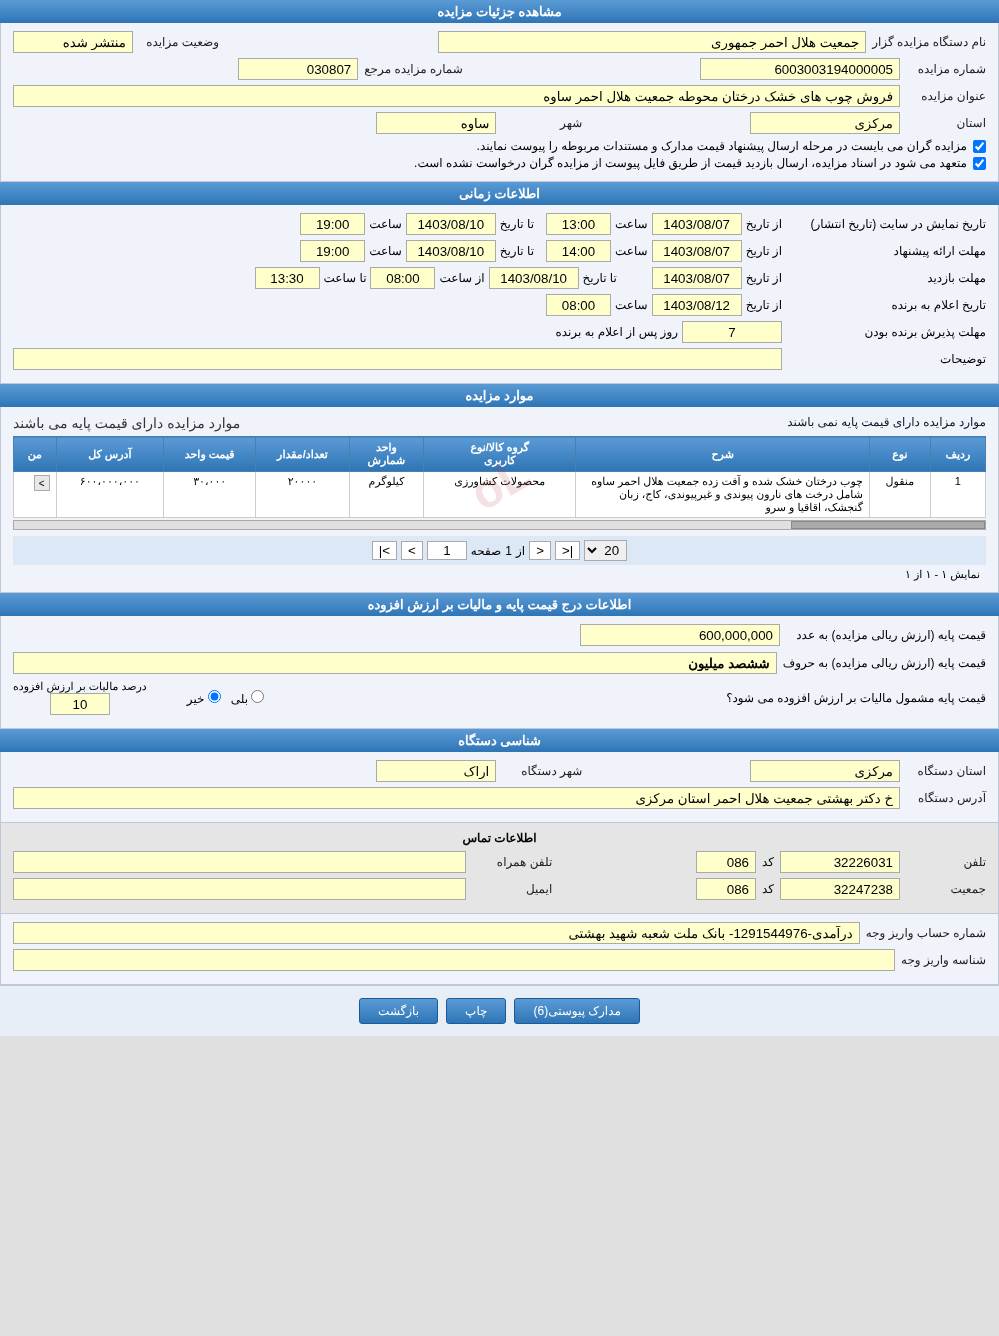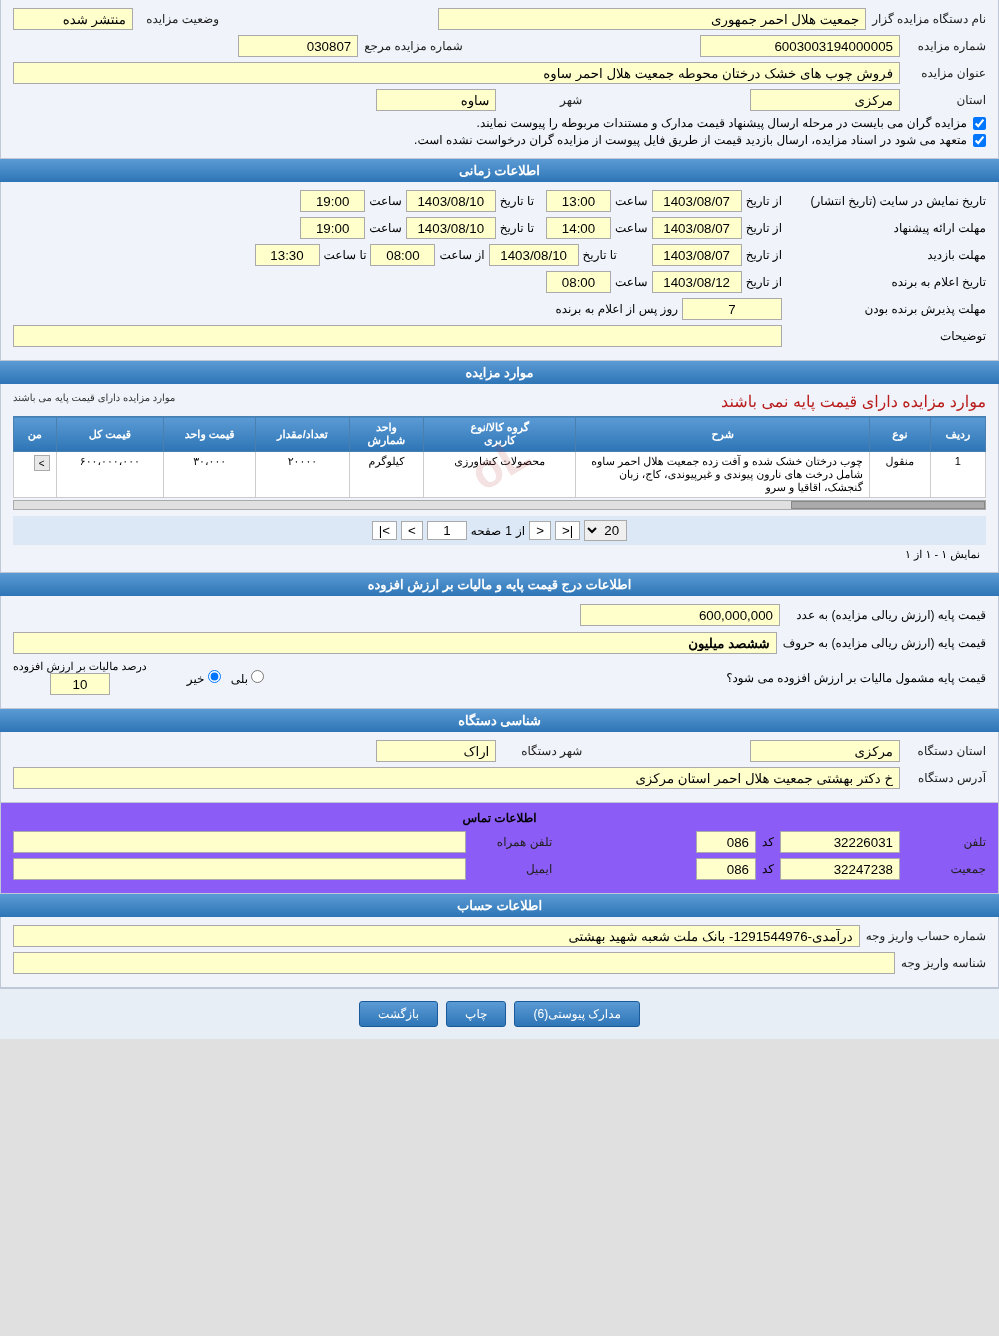--- a/index.html
+++ b/index.html
@@ -218,21 +218,21 @@
       padding: 2px 4px;
       height: 22px;
     }
     .device-section {
       background: #f0f4fa;
       padding: 8px 12px;
       border: 1px solid #c0c8d8;
       border-top: none;
     }
     .contact-section {
-      background: #8b5cf6;
+      background: #e5e5e5;
       padding: 8px 12px;
       border: 1px solid #c0c8d8;
       border-top: none;
     }
     .account-section {
       background: #f0f4fa;
       padding: 8px 12px;
       border: 1px solid #c0c8d8;
       border-top: none;
     }
@@ -290,20 +290,23 @@
       justify-content: center;
       cursor: pointer;
       font-size: 10px;
     }
   </style>
 </head>
 <body>
 
 <div class="page-wrapper">
 
+  <div class="blue-header">
+    <span>مشاهده جزئیات مزایده</span>
+  </div>
   <div class="section-body">
 
     <div class="form-row">
       <span class="form-label">نام دستگاه مزایده گزار</span>
       <input class="form-input form-input-wide" type="text" value="جمعیت هلال احمر جمهوری" readonly="" style="flex: 1 1 0%;">
       <span style="flex:0.5"></span>
       <span class="form-label">وضعیت مزایده</span>
       <input class="form-input" value="منتشر شده" type="text" readonly="" style="width: 120px; background: rgb(255, 255, 204);">
     </div>
 
@@ -398,36 +401,36 @@
       <span class="time-label">توضیحات</span>
       <input class="form-input" value="" type="text" readonly="" style="flex: 1 1 0%; background: rgb(255, 255, 204);">
     </div>
   </div>
 
   <div class="blue-header">
     <span>موارد مزایده</span>
   </div>
   <div class="mavarede-section">
     <div class="mavarede-header-row">
-      <span style="color:#b91c1c;font-size:16px;">موارد مزایده دارای قیمت پایه نمی باشند</span>
-      <span style="color:#333;font-size:10px;">موارد مزایده دارای قیمت پایه می باشند</span>
+      <span style="color:#0f172a;font-size:12px;">موارد مزایده دارای قیمت پایه نمی باشند</span>
+      <span style="color:#333;font-size:14px;">موارد مزایده دارای قیمت پایه می باشند</span>
     </div>
     <div class="table-container" style="position:relative;">
       <div class="watermark">oL</div>
       <table class="data-table">
         <thead>
           <tr>
             <th>ردیف</th>
             <th>نوع</th>
             <th>شرح</th>
             <th>گروه کالا/نوع<br>کاربری</th>
             <th>واحد<br>شمارش</th>
             <th>تعداد/مقدار</th>
             <th>قیمت واحد</th>
-            <th>قیمت کل</th>
+            <th>آدرس کل</th>
             <th>من</th>
           </tr>
         </thead>
         <tbody>
           <tr class="table-row">
             <td>1</td>
             <td>منقول</td>
             <td class="desc-cell">چوب درختان خشک شده و آفت زده جمعیت هلال احمر ساوه شامل درخت های نارون پیوندی و غیرپیوندی، کاج، زبان گنجشک، اقاقیا و سرو</td>
             <td>محصولات کشاورزی</td>
             <td>کیلوگرم</td>
@@ -527,23 +530,20 @@
       <span class="form-label">جمعیت</span>
       <input class="form-input" value="32247238" type="text" readonly="" style="width: 120px; background: rgb(255, 255, 204);">
       <span>کد</span>
       <input class="form-input" value="086" type="text" readonly="" style="width: 50px; background: rgb(255, 255, 204);">
       <span style="flex:0.3"></span>
       <span class="form-label">ایمیل</span>
       <input class="form-input form-input-wide" value="" type="text" readonly="" style="flex: 1 1 0%; background: rgb(255, 255, 204);">
     </div>
   </div>
 
-  <div class="blue-header">
-    <span>اطلاعات حساب</span>
-  </div>
   <div class="account-section">
     <div class="form-row">
       <span class="form-label">شماره حساب واریز وجه</span>
       <input class="form-input form-input-wide" value="درآمدی-1291544976- بانک ملت شعبه شهید بهشتی" type="text" readonly="" style="flex: 1 1 0%; background: rgb(255, 255, 204);">
     </div>
     <div class="form-row">
       <span class="form-label">شناسه واریز وجه</span>
       <input class="form-input form-input-wide" value="" type="text" readonly="" style="flex: 1 1 0%; background: rgb(255, 255, 204);">
     </div>
   </div>

